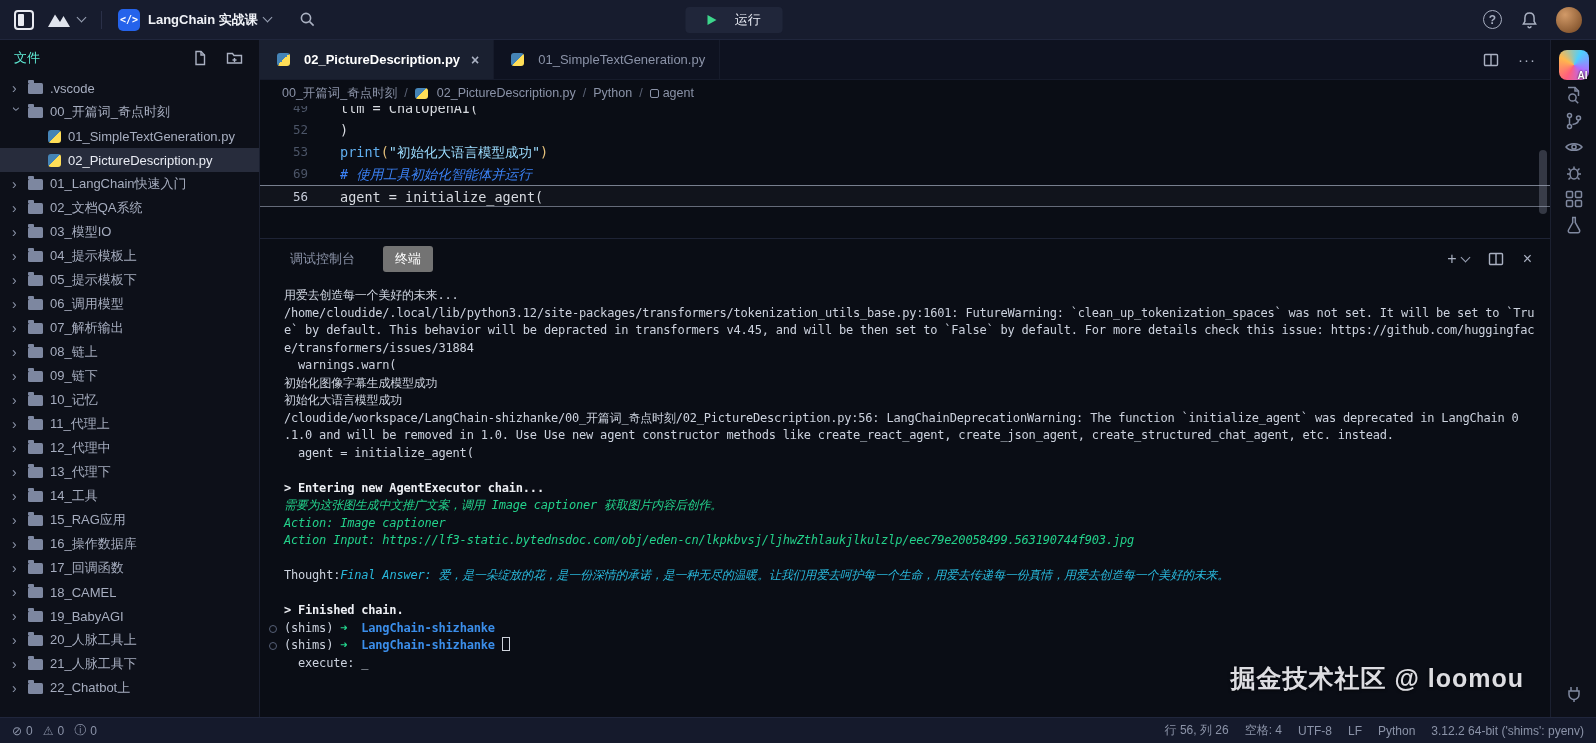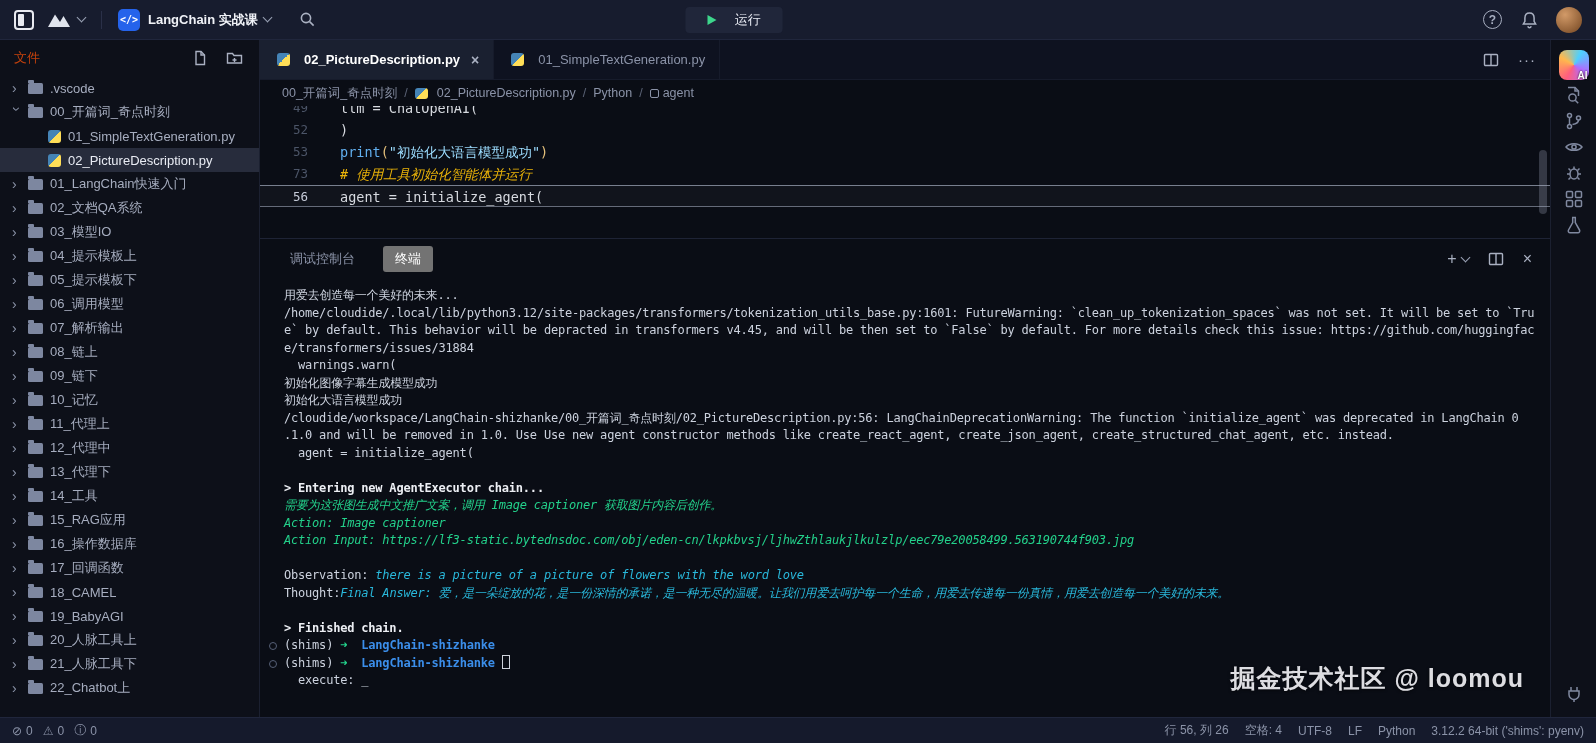--- a/index.html
+++ b/index.html
@@ -21,21 +21,21 @@
   .run-btn{position:absolute;left:46%;top:7px;transform:translateX(-50%);height:26px;background:#20263a;border-radius:4px;display:flex;align-items:center;gap:18px;padding:0 22px;cursor:pointer}
   .play-tri{width:0;height:0;border-left:9px solid #3dd68c;border-top:5.5px solid transparent;border-bottom:5.5px solid transparent}
   .run-label{color:#e8ebf3;font-size:13px}
   .tb-right{margin-left:auto;display:flex;align-items:center;gap:16px;padding-right:14px}
   .help-circle{width:19px;height:19px;border:1.5px solid #a7aec0;border-radius:50%;color:#a7aec0;font-size:12px;font-weight:bold;display:flex;align-items:center;justify-content:center}
   .avatar{width:26px;height:26px;border-radius:50%;background:radial-gradient(circle at 35% 30%,#d29a68,#8a5a32 75%)}
 
   
   .body{flex:1;display:flex;min-height:0}
   .sidebar{flex:0 0 260px;background:#0d1019;border-right:1px solid #1b2030;display:flex;flex-direction:column;min-width:0}
-  .sb-head{flex:0 0 36px;display:flex;align-items:center;padding:0 14px;color:#c2410c;font-size:13px}
+  .sb-head{flex:0 0 36px;display:flex;align-items:center;padding:0 14px;color:#5eead4;font-size:13px}
   .sb-actions{margin-left:auto;display:flex;gap:12px}
   .tree{flex:1;overflow:hidden;font-size:13px}
   .tree-row{height:24px;display:flex;align-items:center;color:#a6adbf;cursor:pointer;white-space:nowrap}
   .tree-row.selected{background:#272c3c;color:#e9ecf4}
   .chev{display:inline-block;width:13px;flex:0 0 13px;color:#8a93a8;font-size:14px;line-height:1;transform-origin:40% 50%}
   .chev.open{transform:rotate(90deg)}
   .chev-space{display:inline-block;width:13px;flex:0 0 13px}
   .foldericon{position:relative;width:15px;height:11px;background:#7d87a0;border-radius:1.5px;margin:0 7px 0 3px;flex:0 0 15px}
   .foldericon::before{content:"";position:absolute;top:-3px;left:0;width:6px;height:3px;background:#7d87a0;border-radius:1px 1px 0 0}
   .pyicon{display:inline-block;width:13px;height:13px;border-radius:3px;background:linear-gradient(135deg,#4584b6 50%,#ffde57 50%);margin:0 7px 0 3px;flex:0 0 13px}
@@ -59,21 +59,21 @@
   .symicon{display:inline-block;width:9px;height:9px;border:1.4px solid #8b93a8;border-radius:2px}
 
   
   .code-area{position:relative;flex:0 0 132px;overflow:hidden}
   .code-inner{position:absolute;top:-9px;left:0;right:0}
   .code-line{display:flex;height:22px;line-height:22px;font-family:"DejaVu Sans Mono",monospace;font-size:13.5px}
   .gutter{flex:0 0 48px;text-align:right;color:#4c5568;font-size:12.5px}
   .code-text{white-space:pre;padding-left:32px;color:#d7dae0}
   .current-line{border-top:1px solid rgba(205,215,235,.55);border-bottom:1px solid rgba(205,215,235,.45);background:rgba(255,255,255,.03)}
   .current-line .gutter{color:#c6cbd8}
-  .c-plain{color:#d7dae0}.c-func{color:#61afef}.c-string{color:#9cdcfe}.c-comment{color:#eab308;font-style:italic}.c-class{color:#4ec9b0}.c-punct{color:#e5c07b}
+  .c-plain{color:#d7dae0}.c-func{color:#61afef}.c-string{color:#9cdcfe}.c-comment{color:#3b82f6;font-style:italic}.c-class{color:#4ec9b0}.c-punct{color:#e5c07b}
   .v-scroll{position:absolute;right:3px;top:44px;width:8px;height:64px;background:rgba(160,170,190,.28);border-radius:4px}
 
   
   .panel{flex:1;display:flex;flex-direction:column;min-height:0;border-top:1px solid #1e2335}
   .panel-head{flex:0 0 40px;display:flex;align-items:center;padding:0 18px}
   .panel-tab{font-size:13px;color:#8b93a8;margin-right:16px;height:26px;line-height:26px;padding:0 12px;cursor:pointer;border-radius:3px}
   .panel-tab.active{background:#737373;color:#fff}
   .panel-actions{margin-left:auto;display:flex;align-items:center;gap:16px;color:#aab1c2}
   .plus-btn{display:flex;align-items:center;gap:5px;font-size:16px;cursor:pointer}
   .close-x{font-size:16px;cursor:pointer}
@@ -355,21 +355,21 @@
             </div>
             <div class="code-line">
               <span class="gutter">52</span>
               <span class="code-text"><span class="c-plain">)</span></span>
             </div>
             <div class="code-line">
               <span class="gutter">53</span>
               <span class="code-text"><span class="c-func">print</span><span class="c-punct">(</span><span class="c-string">"初始化大语言模型成功"</span><span class="c-punct">)</span></span>
             </div>
             <div class="code-line">
-              <span class="gutter">73</span>
+              <span class="gutter">69</span>
               <span class="code-text"><span class="c-comment"># 使用工具初始化智能体并运行</span></span>
             </div>
             <div class="code-line current-line">
               <span class="gutter">56</span>
               <span class="code-text"><span class="c-plain">agent = initialize_agent(</span></span>
             </div>
           </div>
         <div class="v-scroll"></div>
       </div>
 
@@ -403,21 +403,20 @@
             <div class="t-line"><span class="s-plain">初始化大语言模型成功</span></div>
             <div class="t-line"><span class="s-plain">/cloudide/workspace/LangChain-shizhanke/00_开篇词_奇点时刻/02_PictureDescription.py:56: LangChainDeprecationWarning: The function `initialize_agent` was deprecated in LangChain 0</span></div>
             <div class="t-line"><span class="s-plain">.1.0 and will be removed in 1.0. Use Use new agent constructor methods like create_react_agent, create_json_agent, create_structured_chat_agent, etc. instead.</span></div>
             <div class="t-line"><span class="s-plain">  agent = initialize_agent(</span></div>
             <div class="t-line">&nbsp;</div>
             <div class="t-line"><span class="s-bold">&gt; Entering new AgentExecutor chain...</span></div>
             <div class="t-line"><span class="s-green">需要为这张图生成中文推广文案，调用 Image captioner 获取图片内容后创作。</span></div>
             <div class="t-line"><span class="s-green">Action: Image captioner</span></div>
             <div class="t-line"><span class="s-green">Action Input: https://lf3-static.bytednsdoc.com/obj/eden-cn/lkpkbvsj/ljhwZthlaukjlkulzlp/eec79e20058499.563190744f903.jpg</span></div>
             <div class="t-line">&nbsp;</div>
-            <div class="t-line"><span class="s-plain">Observation: </span><span class="s-cyan">there is a picture of a picture of flowers with the word love</span></div>
             <div class="t-line"><span class="s-plain">Thought:</span><span class="s-cyan">Final Answer: 爱，是一朵绽放的花，是一份深情的承诺，是一种无尽的温暖。让我们用爱去呵护每一个生命，用爱去传递每一份真情，用爱去创造每一个美好的未来。</span></div>
             <div class="t-line">&nbsp;</div>
             <div class="t-line"><span class="s-bold">&gt; Finished chain.</span></div>
             <div class="t-line"><span class="prompt-circle"></span><span class="s-plain">(shims) </span><span class="s-arrow">➜</span><span class="s-plain">  </span><span class="s-dir">LangChain-shizhanke</span></div>
             <div class="t-line"><span class="prompt-circle"></span><span class="s-plain">(shims) </span><span class="s-arrow">➜</span><span class="s-plain">  </span><span class="s-dir">LangChain-shizhanke</span><span class="s-plain"> </span><span class="s-cursor"></span></div>
             <div class="t-line"><span class="s-plain">  execute: _</span></div>
           </div>
       </section>
     </main>
 

